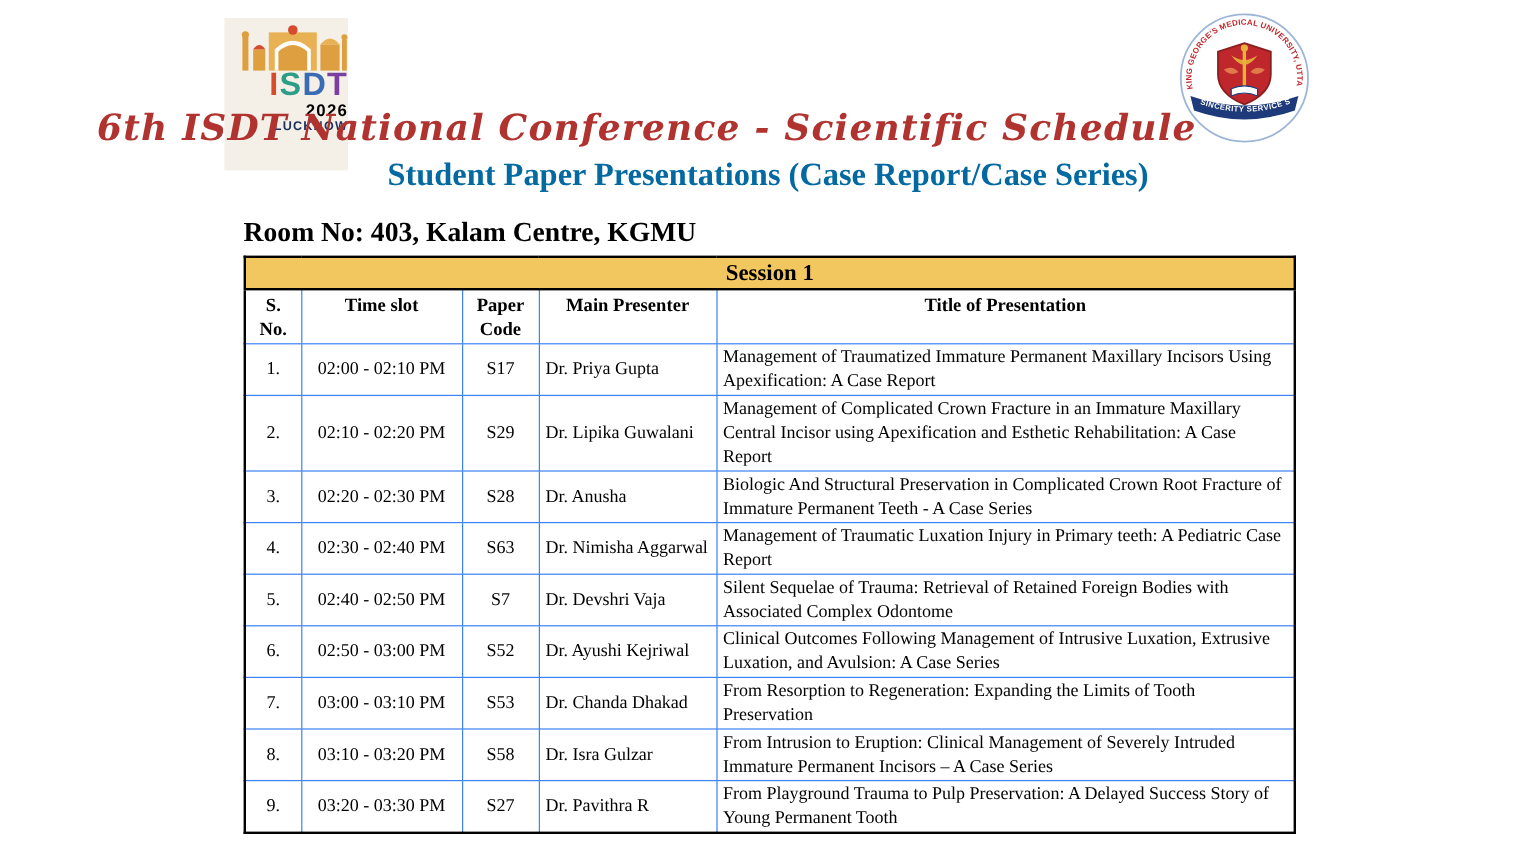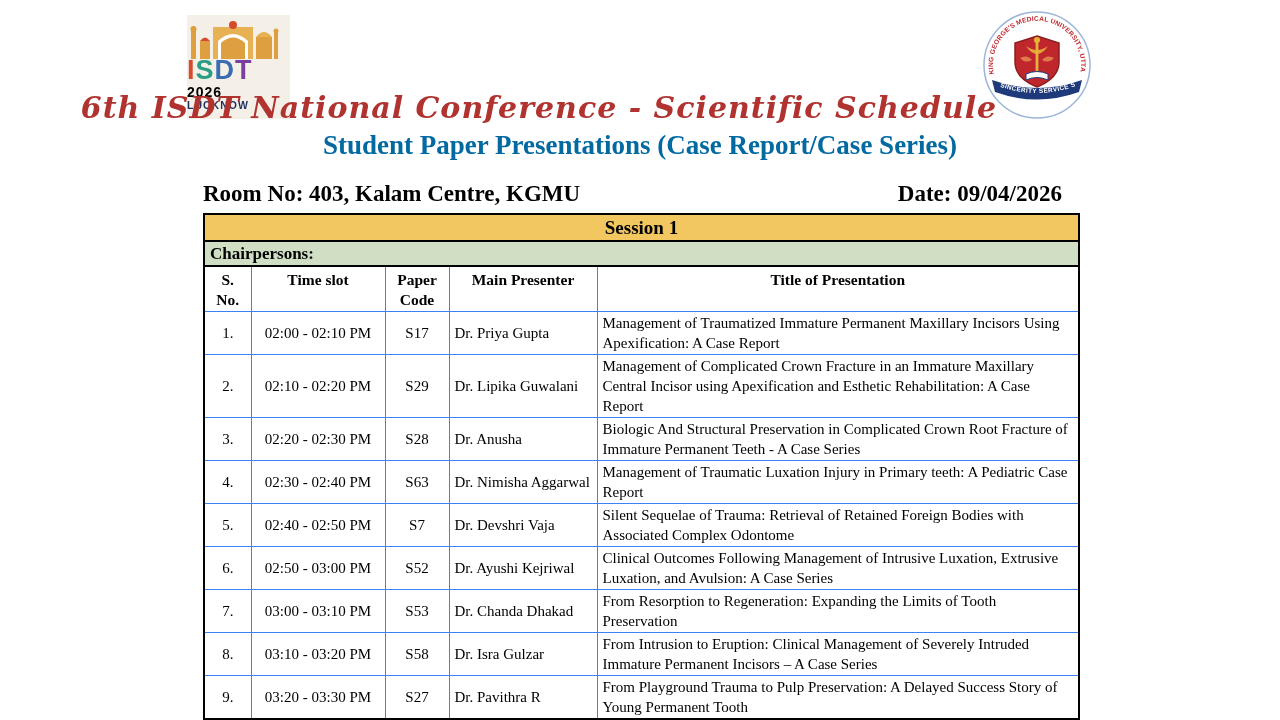--- a/index.html
+++ b/index.html
@@ -3,22 +3,22 @@
 <meta charset="utf-8">
 <style>
   html,body{margin:0;padding:0;}
   body{
     width:1280px;height:720px;position:relative;background:#ffffff;
     font-family:"Liberation Serif","DejaVu Serif",serif;color:#000;
     overflow:hidden;
   }
   
   .isdt-logo{
-    position:absolute;left:187px;top:15px;width:103px;height:104px;
-    background:#f4f0e8;display:flex;flex-direction:column;align-items:flex-start;
+    position:absolute;left:187px;top:15px;width:103px;height:127px;
+    background:#f4f0e8;display:flex;flex-direction:column;align-items:flex-end;
     justify-content:flex-start;line-height:1;
   }
   .isdt-skyline{margin-top:4px;}
   .isdt-acronym{
     font-family:"Liberation Sans","DejaVu Sans",sans-serif;font-weight:bold;
     font-size:27px;letter-spacing:1px;margin-top:-2px;
   }
   .isdt-l0{color:#d64a2e}.isdt-l1{color:#2b9e85}.isdt-l2{color:#3a6cb4}.isdt-l3{color:#7b3fa0}
   .isdt-year{
     font-family:"Liberation Sans","DejaVu Sans",sans-serif;font-weight:bold;
@@ -121,39 +121,35 @@
       <textPath href="#kgmuBanner" startOffset="2">SINCERITY SERVICE SACRIFICE</textPath>
     </text>
   </svg>
 </div>
 
 <div class="conf-title">6th ISDT National Conference - Scientific Schedule</div>
 <div class="event-subtitle">Student Paper Presentations (Case Report/Case Series)</div>
 
 <div class="room-date-row">
   <span>Room No: 403, Kalam Centre, KGMU</span>
-  <span>Date: 09/04/2026</span>
 </div>
 
 <table class="schedule">
   <colgroup>
     <col style="width:47px">
       <col style="width:134px">
       <col style="width:64px">
       <col style="width:148px">
       <col style="width:482px">
   </colgroup>
   <tbody>
     <tr>
       <td class="session-cell" colspan="5">Session 1</td>
     </tr>
     <tr>
-      <td class="chair-cell" colspan="5">Chairpersons:</td>
-    </tr>
-    <tr>
       <th>S.
 No.</th>
       <th>Time slot</th>
       <th>Paper
 Code</th>
       <th>Main Presenter</th>
       <th>Title of Presentation</th>
     </tr>
     <tr class="r2">
       <td class="cell-center">1.</td>

